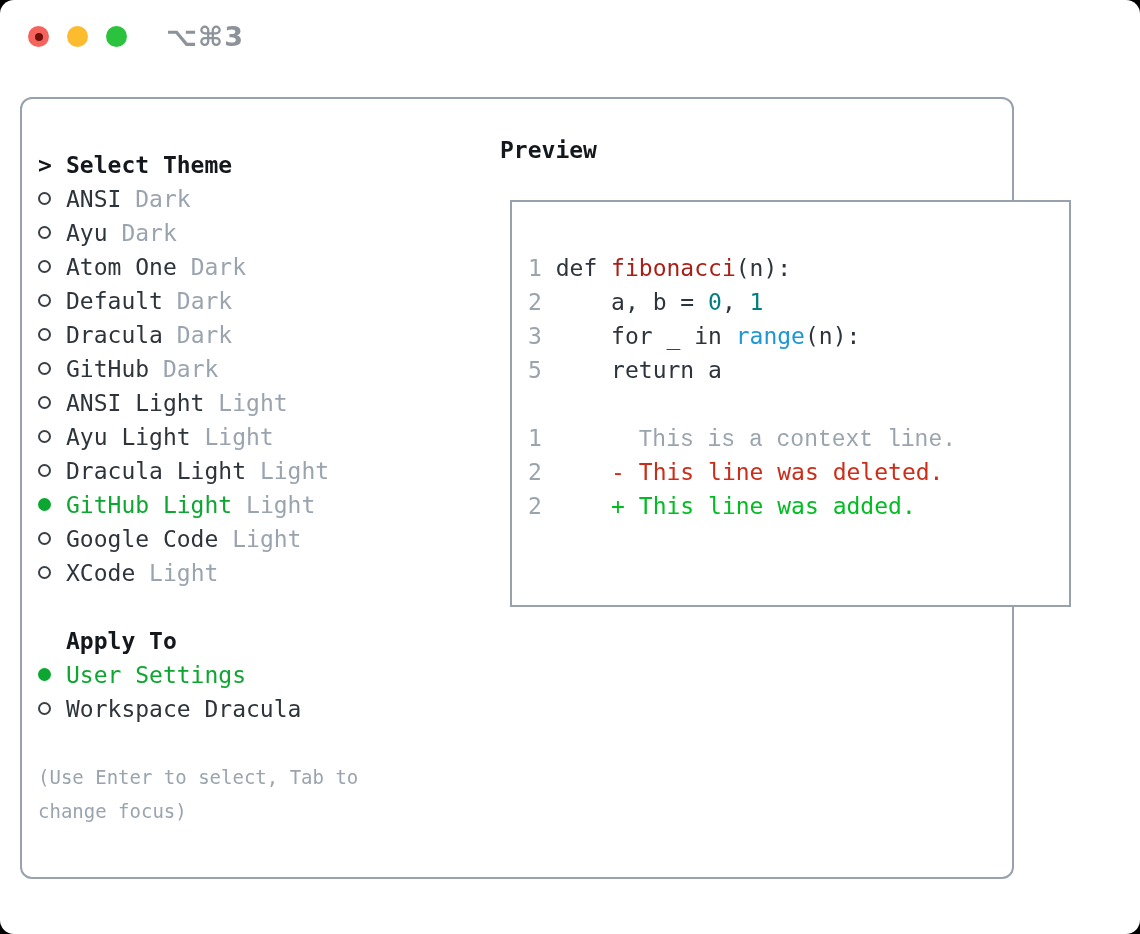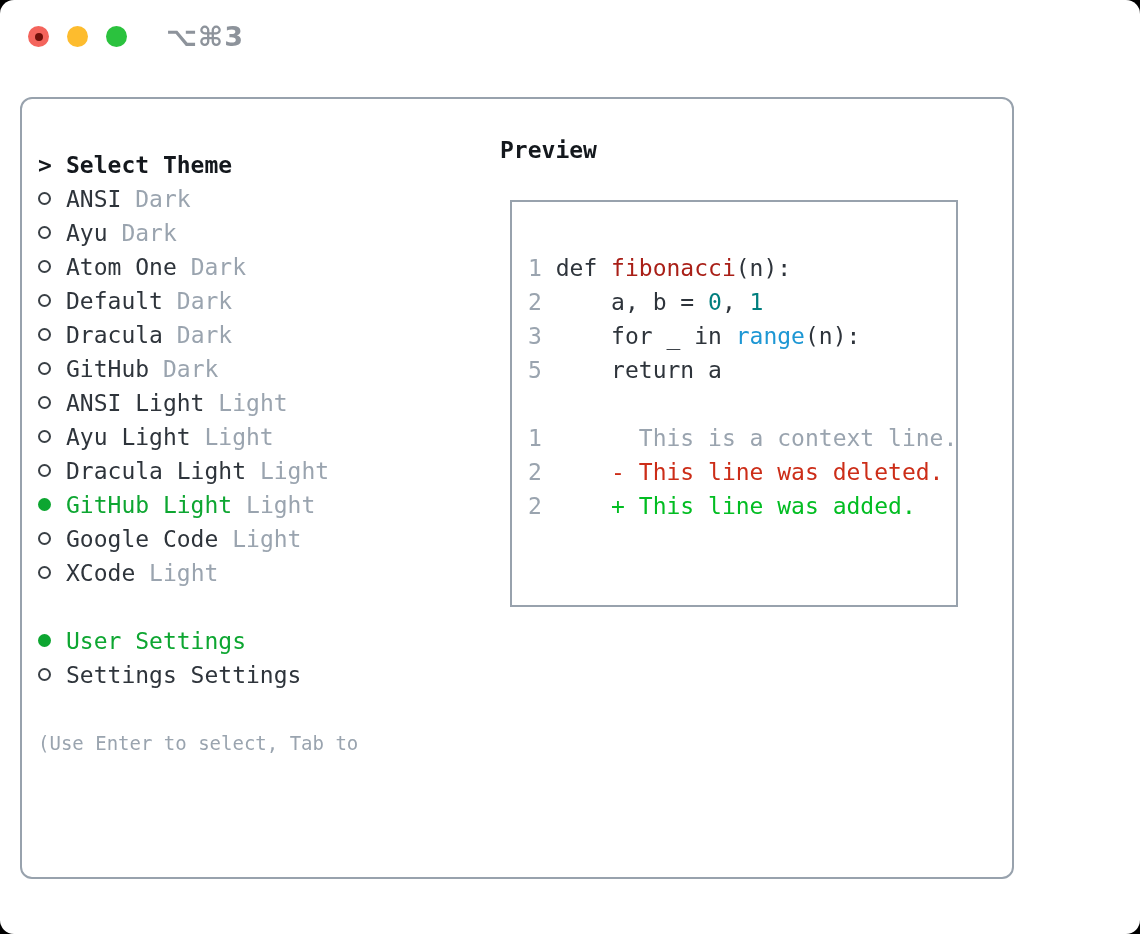--- a/index.html
+++ b/index.html
@@ -116,38 +116,38 @@
     color: var(--text-muted, #9aa4af);
   }
   
   .preview-head {
     position: absolute;
     left: 478px; top: 34px;
   }
   .preview-box {
     position: absolute;
     left: 488px; top: 101px;
-    width: 448px; height: 407px;
+    width: 561px; height: 407px;
     box-sizing: border-box;
     border: 2px solid var(--border-gray, #98a2ad);
     background: #ffffff;
     padding: 49px 0 0 16px;
     overflow: hidden;
   }
   .pline {
     height: 34px; line-height: 34px;
     font-size: 23px;
     white-space: pre;
   }
   .c-lineno { color: var(--text-muted, #9aa4af); }
   .c-plain  { color: var(--text-dark, #2e343b); }
   .c-func   { color: var(--red-function, #a91f17); }
   .c-num    { color: var(--teal-number, #007e7e); }
   .c-built  { color: var(--blue-builtin, #1d97d4); }
-  .c-ctx    { color: var(--text-muted, #9aa4af); }
+  .c-ctx    { color: var(--text-muted, #9aa4af); font-family: Liberation Mono, monospace; }
   .c-del    { color: var(--red-deleted, #cc2d18); }
   .c-add    { color: var(--green-added, #02bd22); }
 </style>
 </head>
 <body>
 
 <div class="window">
 
   <div class="titlebar">
     <span class="light red"></span>
@@ -171,29 +171,31 @@
           <div class="row"><span class="bullet"></span><span class="tname">ANSI Light</span> <span class="muted">Light</span></div>
           <div class="row"><span class="bullet"></span><span class="tname">Ayu Light</span> <span class="muted">Light</span></div>
           <div class="row"><span class="bullet"></span><span class="tname">Dracula Light</span> <span class="muted">Light</span></div>
           <div class="row"><span class="bullet sel"></span><span class="tname selected">GitHub Light</span> <span class="muted">Light</span></div>
           <div class="row"><span class="bullet"></span><span class="tname">Google Code</span> <span class="muted">Light</span></div>
           <div class="row"><span class="bullet"></span><span class="tname">XCode</span> <span class="muted">Light</span></div>
         </div>
 
       <div class="row"></div>
 
+      <div class="row"><span class="bullet" style="visibility:hidden"></span><span class="bold-head">Apply To</span></div>
 
       <div id="apply-items">
           <div class="row"><span class="bullet sel"></span><span class="tname selected">User Settings</span></div>
-          <div class="row"><span class="bullet"></span><span class="tname">Settings Settings</span></div>
+          <div class="row"><span class="bullet"></span><span class="tname">Workspace Dracula</span></div>
         </div>
 
       <div class="row"></div>
 
       <div class="hint-line">(Use Enter to select, Tab to</div>
+      <div class="hint-line">change focus)</div>
     </div>
 
     <div class="row preview-head bold-head">Preview</div>
 
     <div class="preview-box" id="preview-box">
         <div class="pline"><span class="c-lineno">1</span> <span class="c-plain">def </span><span class="c-func">fibonacci</span><span class="c-plain">(n):</span></div>
         <div class="pline"><span class="c-lineno">2</span> <span class="c-plain">    a, b = </span><span class="c-num">0</span><span class="c-plain">, </span><span class="c-num">1</span></div>
         <div class="pline"><span class="c-lineno">3</span> <span class="c-plain">    for _ in </span><span class="c-built">range</span><span class="c-plain">(n):</span></div>
         <div class="pline"><span class="c-lineno">5</span> <span class="c-plain">    return a</span></div>
         <div class="pline"></div>

